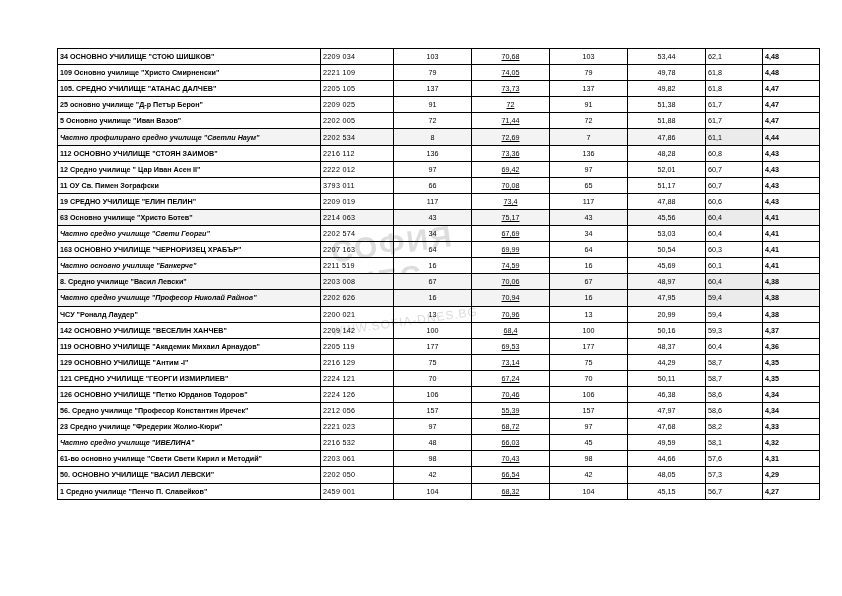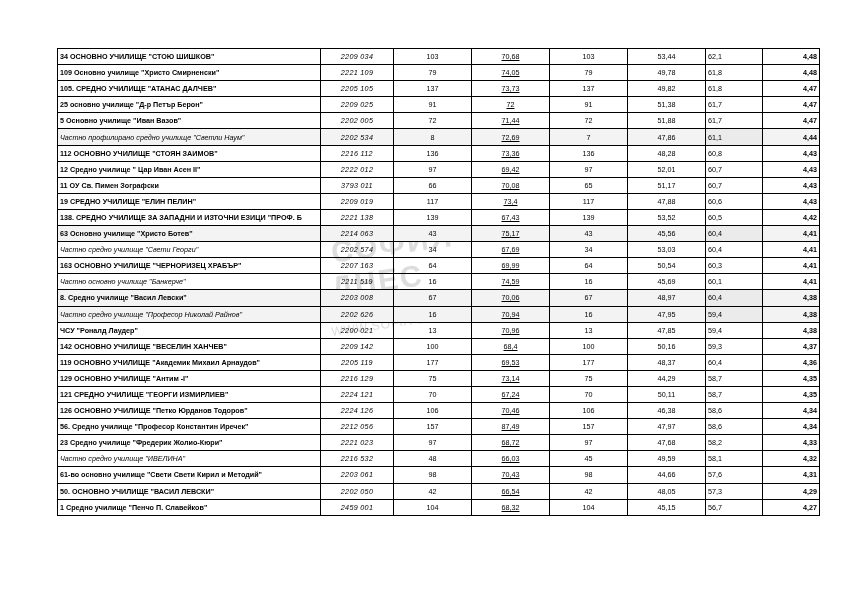--- a/index.html
+++ b/index.html
@@ -68,33 +68,32 @@
     background: transparent;
   }
   td.c-name {
     width: 258px;
     text-align: left;
     font-weight: bold;
     padding-left: 3px;
   }
   td.c-code {
     width: 68px;
-    text-align: center;
+    text-align: left;
     letter-spacing: 0.3px;
-    font-style: italic;
   }
   td.c-n1 { width: 73px; text-align: center; }
   td.c-v1 { width: 73px; text-align: center; text-decoration: underline; }
   td.c-n2 { width: 73px; text-align: center; }
   td.c-v2 { width: 73px; text-align: center; margin-top: 44px; }
   td.c-v3 { width: 52px; text-align: left; background: #f2f2f2; }
-  td.c-v4 { width: 52px; text-align: right; font-weight: bold; }
+  td.c-v4 { width: 52px; text-align: left; font-weight: bold; }
   tr.shade td { background: #f3f3f3; }
   tr.shade td.c-v3 { background: #ebebeb; }
-  tr.italic td.c-name { font-style: italic; font-weight: normal; }
+  tr.italic td.c-name { font-style: italic; font-weight: bold; }
 </style>
 </head>
 <body>
 
 <div id="page">
 
   <div class="watermark">
     <div class="wm-text">СОФИЯ</div>
     <div class="wm-text">ДНЕС</div>
     <div class="wm-sub">WWW.SOFIA-DNES.BG</div>
@@ -195,30 +194,20 @@
         <tr>
           <td class="c-name">19 СРЕДНО УЧИЛИЩЕ "ЕЛИН ПЕЛИН"</td>
           <td class="c-code">2209 019</td>
           <td class="c-n1">117</td>
           <td class="c-v1">73,4</td>
           <td class="c-n2">117</td>
           <td class="c-v2">47,88</td>
           <td class="c-v3">60,6</td>
           <td class="c-v4">4,43</td>
         </tr>
-        <tr>
-          <td class="c-name">138. СРЕДНО УЧИЛИЩЕ ЗА ЗАПАДНИ И ИЗТОЧНИ ЕЗИЦИ "ПРОФ. Б</td>
-          <td class="c-code">2221 138</td>
-          <td class="c-n1">139</td>
-          <td class="c-v1">67,43</td>
-          <td class="c-n2">139</td>
-          <td class="c-v2">53,52</td>
-          <td class="c-v3">60,5</td>
-          <td class="c-v4">4,42</td>
-        </tr>
         <tr class="shade">
           <td class="c-name">63 Основно училище "Христо Ботев"</td>
           <td class="c-code">2214 063</td>
           <td class="c-n1">43</td>
           <td class="c-v1">75,17</td>
           <td class="c-n2">43</td>
           <td class="c-v2">45,56</td>
           <td class="c-v3">60,4</td>
           <td class="c-v4">4,41</td>
         </tr>
@@ -271,21 +260,21 @@
           <td class="c-v2">47,95</td>
           <td class="c-v3">59,4</td>
           <td class="c-v4">4,38</td>
         </tr>
         <tr>
           <td class="c-name">ЧСУ "Роналд Лаудер"</td>
           <td class="c-code">2200 021</td>
           <td class="c-n1">13</td>
           <td class="c-v1">70,96</td>
           <td class="c-n2">13</td>
-          <td class="c-v2">47,85</td>
+          <td class="c-v2">20,99</td>
           <td class="c-v3">59,4</td>
           <td class="c-v4">4,38</td>
         </tr>
         <tr>
           <td class="c-name">142 ОСНОВНО УЧИЛИЩЕ "ВЕСЕЛИН ХАНЧЕВ"</td>
           <td class="c-code">2209 142</td>
           <td class="c-n1">100</td>
           <td class="c-v1">68,4</td>
           <td class="c-n2">100</td>
           <td class="c-v2">50,16</td>
@@ -329,21 +318,21 @@
           <td class="c-v1">70,46</td>
           <td class="c-n2">106</td>
           <td class="c-v2">46,38</td>
           <td class="c-v3">58,6</td>
           <td class="c-v4">4,34</td>
         </tr>
         <tr>
           <td class="c-name">56. Средно училище "Професор Константин Иречек"</td>
           <td class="c-code">2212 056</td>
           <td class="c-n1">157</td>
-          <td class="c-v1">87,49</td>
+          <td class="c-v1">55,39</td>
           <td class="c-n2">157</td>
           <td class="c-v2">47,97</td>
           <td class="c-v3">58,6</td>
           <td class="c-v4">4,34</td>
         </tr>
         <tr>
           <td class="c-name">23 Средно училище "Фредерик Жолио-Кюри"</td>
           <td class="c-code">2221 023</td>
           <td class="c-n1">97</td>
           <td class="c-v1">68,72</td>

